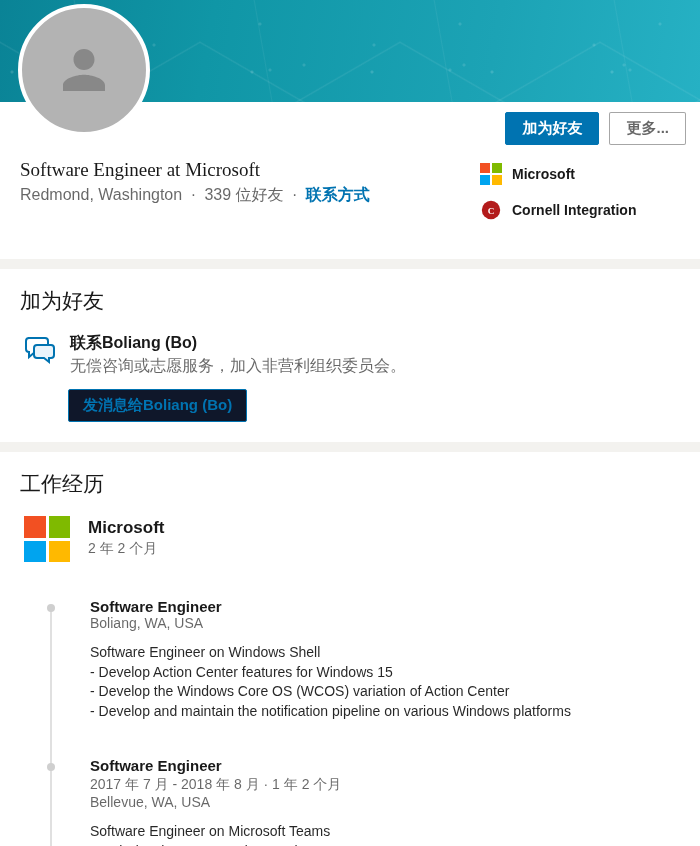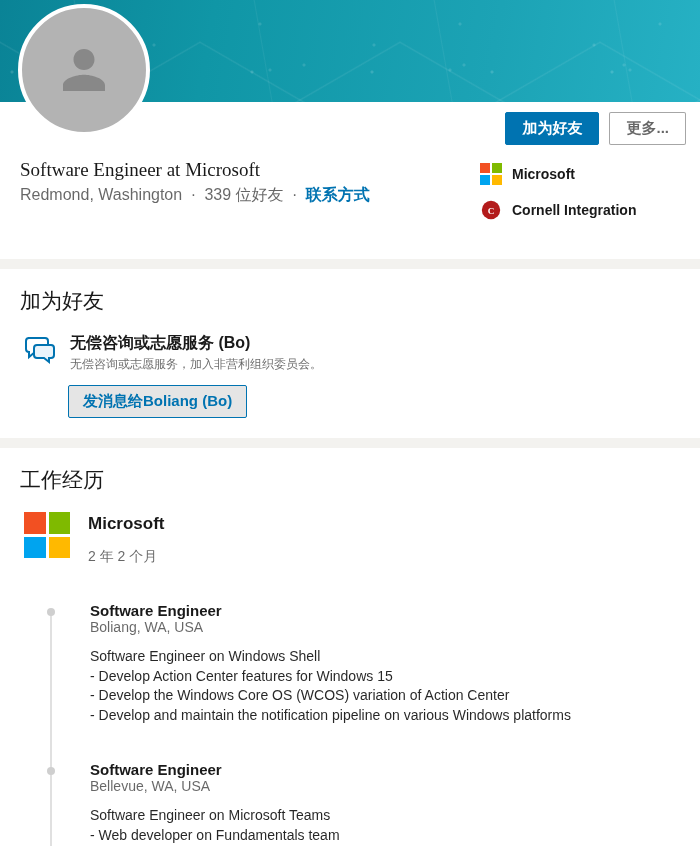--- a/index.html
+++ b/index.html
@@ -137,28 +137,28 @@
     margin-bottom: 18px;
   }
   .highlights-row {
     display: flex;
     align-items: flex-start;
     gap: 14px;
     margin-left: 4px;
   }
   .chat-icon { flex-shrink:0; margin-top:2px; }
   .hl-title { font-size: 16px; font-weight: 600; color: rgba(0,0,0,0.9); }
-  .hl-sub { font-size: 12px; color: rgba(0,0,0,0.6); margin-top:2px; }
+  .hl-sub { font-size: 16px; color: rgba(0,0,0,0.6); margin-top:2px; }
   .btn-outline-blue {
     display:inline-block;
     margin-top: 12px;
     margin-left: 48px;
     border: 1px solid #0073b1;
     color: #0073b1;
-    background: #e5e5e5;
+    background: #0f172a;
     font-size: 15px;
     font-weight: 600;
     padding: 6px 14px;
     cursor: pointer;
     border-radius: 2px;
   }
 
   .exp-company {
     display: flex;
     gap: 18px;
@@ -170,21 +170,21 @@
     grid-template-columns:1fr 1fr;
     grid-template-rows:1fr 1fr;
     gap:3px;
     flex-shrink:0;
   }
   .company-logo.ms span:nth-child(1){background:#f25022;}
   .company-logo.ms span:nth-child(2){background:#7fba00;}
   .company-logo.ms span:nth-child(3){background:#00a4ef;}
   .company-logo.ms span:nth-child(4){background:#ffb900;}
   .company-name { font-size: 17px; font-weight: 700; margin-top:2px; }
-  .company-dur { font-size: 14px; color: rgba(0,0,0,0.6); margin-top:14px; }
+  .company-dur { font-size: 14px; color: rgba(0,0,0,0.6); margin-top:2px; }
 
   .timeline {
     margin-left: 30px;
     margin-top: 18px;
     position: relative;
   }
   .timeline::before {
     content:"";
     position:absolute;
     left: 0px;
@@ -264,21 +264,21 @@
 <div class="section">
   <h2 class="section-title">加为好友</h2>
   <div class="highlights-row">
     <div class="chat-icon">
       <svg width="32" height="30" viewBox="0 0 32 30">
         <path d="M4 3h17a3 3 0 0 1 3 3v8a3 3 0 0 1-3 3H11l-6 5v-5a3 3 0 0 1-3-3V6a3 3 0 0 1 3-3z" fill="none" stroke="#0073b1" stroke-width="2"></path>
         <path d="M13 10h14a3 3 0 0 1 3 3v7a3 3 0 0 1-3 3h-2v4l-5-4h-7a3 3 0 0 1-3-3v-7a3 3 0 0 1 3-3z" fill="#eaf4fb" stroke="#0073b1" stroke-width="2"></path>
       </svg>
     </div>
     <div>
-      <div class="hl-title">无偿咨询或志愿服务 (Bo)</div>
+      <div class="hl-title">联系Boliang (Bo)</div>
       <div class="hl-sub">无偿咨询或志愿服务，加入非营利组织委员会。</div>
     </div>
   </div>
   <button class="btn-outline-blue">发消息给Boliang (Bo)</button>
 </div>
 
 <div class="section" style="padding-bottom:4px;">
   <h2 class="section-title">工作经历</h2>
   <div class="exp-company">
     <div class="company-logo ms">
@@ -296,20 +296,21 @@
     <div class="role">
       <div class="role-title">Software Engineer</div>
       <div class="role-loc">Boliang, WA, USA</div>
       <div class="role-desc">Software Engineer on Windows Shell
 - Develop Action Center features for Windows 15
 - Develop the Windows Core OS (WCOS) variation of Action Center
 - Develop and maintain the notification pipeline on various Windows platforms</div>
     </div>
     <div class="role" style="margin-bottom:0;">
       <div class="role-title">Software Engineer</div>
+      <div class="role-dates">2017 年 7 月 - 2018 年 8 月 · 1 年 2 个月</div>
       <div class="role-loc">Bellevue, WA, USA</div>
       <div class="role-desc"><span>Software Engineer on Microsoft Teams
 - Web developer on Fundamentals team
 - Build resource-performant features under AngularJS framework
 - Implement automated gating systems for Continuous Integration / Continuo...</span></div>
     </div>
   </div>
 </div>
 
 </body></html>

